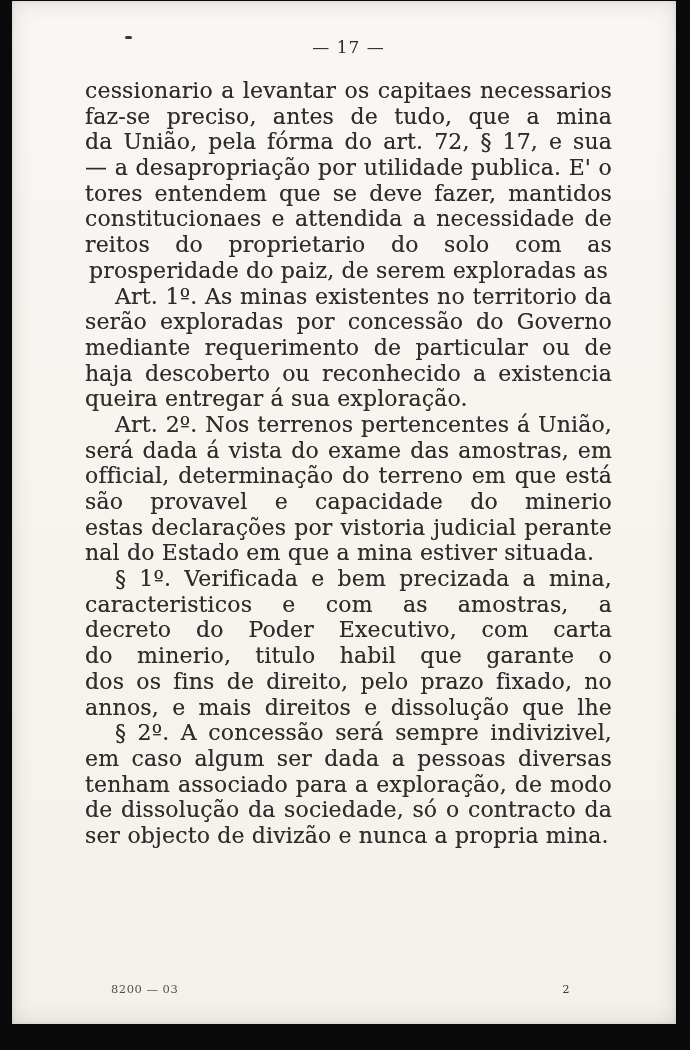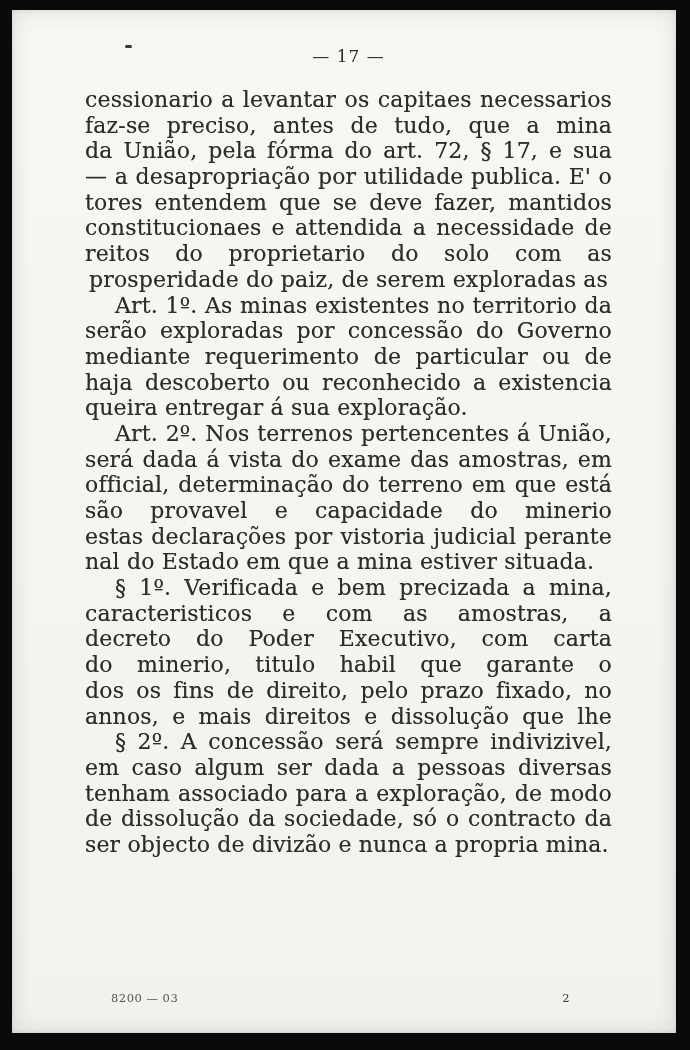--- a/index.html
+++ b/index.html
@@ -12,21 +12,21 @@
   }
   .scan {
     position: relative;
     width: 690px;
     height: 1050px;
     background: #0a0a0a;
   }
   .page {
     position: absolute;
     left: 12px;
-    top: 10px;
+    top: 1px;
     width: 664px;
     height: 1023px;
     background: linear-gradient(180deg, #f8f7f3 0%, #f5f4ef 55%, #f2f1ec 100%);
     box-shadow: inset 0 0 22px rgba(60,55,45,0.14), inset 0 0 4px rgba(0,0,0,0.10);
     font-family: "DejaVu Serif", "Liberation Serif", serif;
     color: #2e2c28;
   }
   .speck {
     position: absolute;
     left: 113px;

